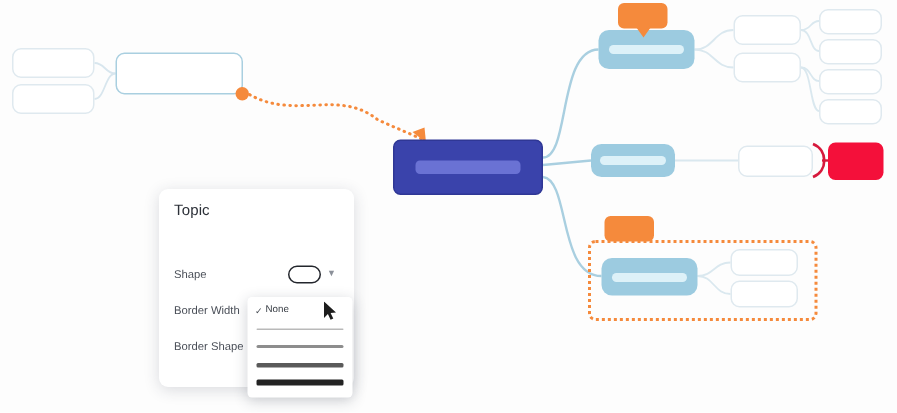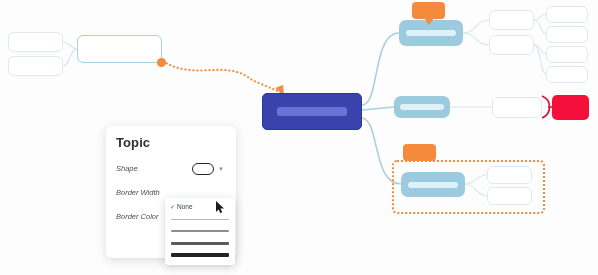--- a/index.html
+++ b/index.html
@@ -115,38 +115,37 @@
     width: 130px;
     height: 132px;
     background: #ffffff;
     border-radius: 6px;
     box-shadow: 0 2px 10px rgba(40,50,70,0.17);
     box-sizing: border-box;
     padding: 9px 10px 0 10px;
     z-index: 20;
   }
   #panel .panel-title {
-    font-size: 13px;
-    font-weight: bold;
+    font-size: 10px;
+    font-weight: normal;
     color: #2c3038;
-    margin-bottom: 10px;
+    margin-bottom: 28px;
     letter-spacing: 0.1px;
   }
   .prop-row {
     display: flex;
     align-items: center;
     justify-content: space-between;
     height: 17px;
     margin-bottom: 7px;
   }
   .prop-label {
     font-size: 7.5px;
     color: #4a4f58;
     white-space: nowrap;
-    font-style: italic;
   }
   .shape-select {
     display: flex;
     align-items: center;
     gap: 4px;
     background: #ffffff;
     padding: 1px 2px;
   }
   .shape-preview {
     width: 22px;
@@ -305,21 +304,21 @@
         <span class="chev">▼</span>
       </span>
     </div>
 
 
     <div class="prop-row">
       <span class="prop-label">Border Width</span>
     </div>
 
     <div class="prop-row">
-      <span class="prop-label">Border Color</span>
+      <span class="prop-label">Border Shape</span>
     </div>
   </div>
 
   <div id="dropdown">
     <div class="dd-item">
       <span class="dd-check">✓</span>
       <span class="dd-label">None</span>
     </div>
     <div class="dd-line-item">
       <span class="dd-line" style="height:1px; background:#b9b9b9;"></span>

